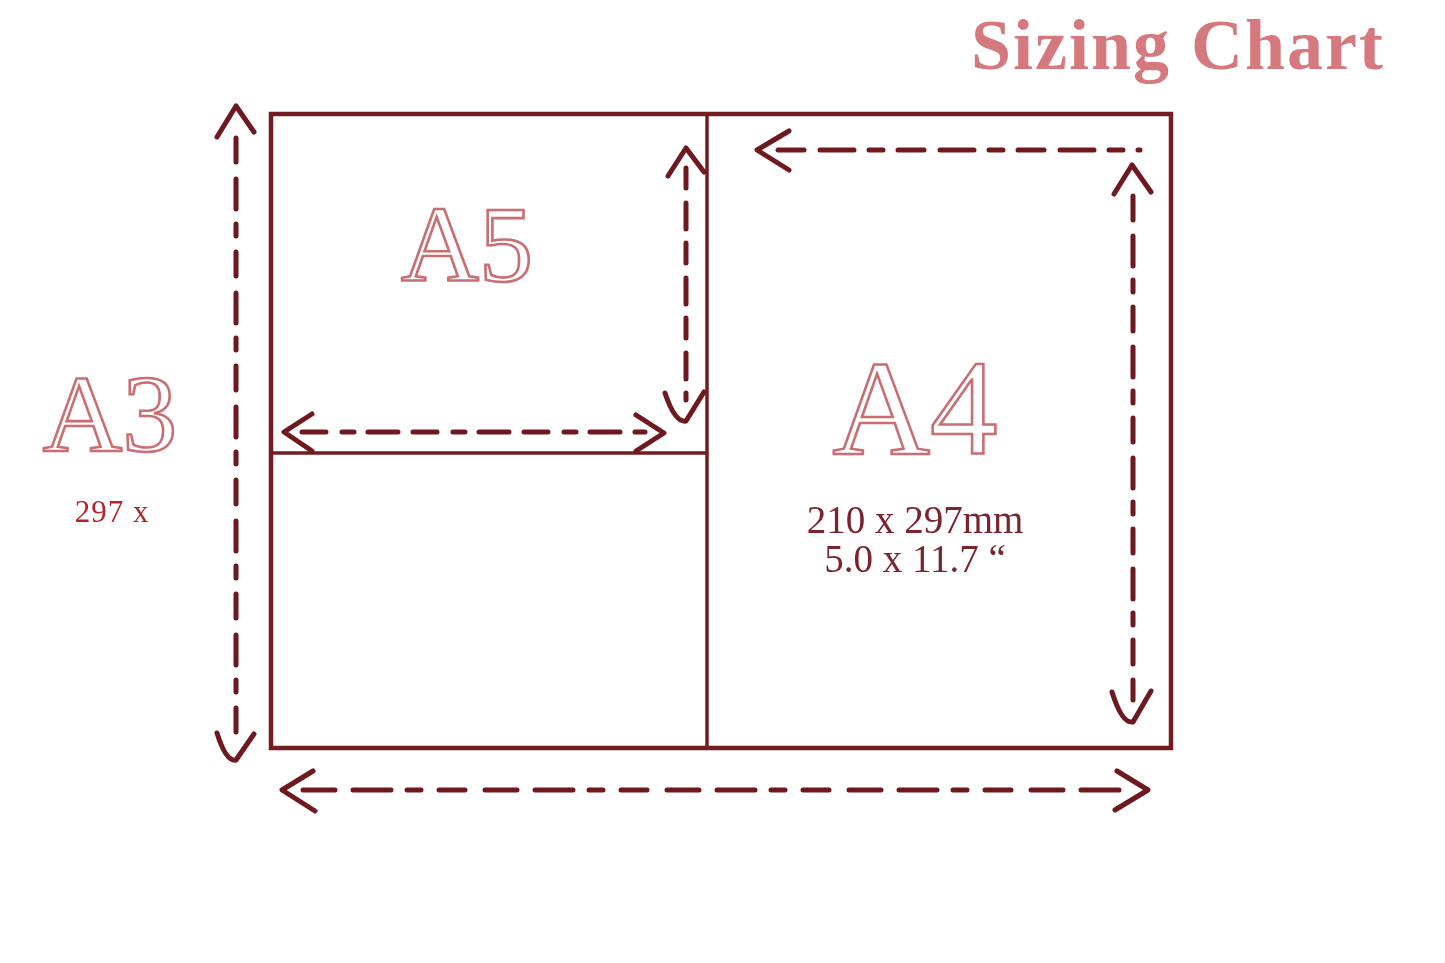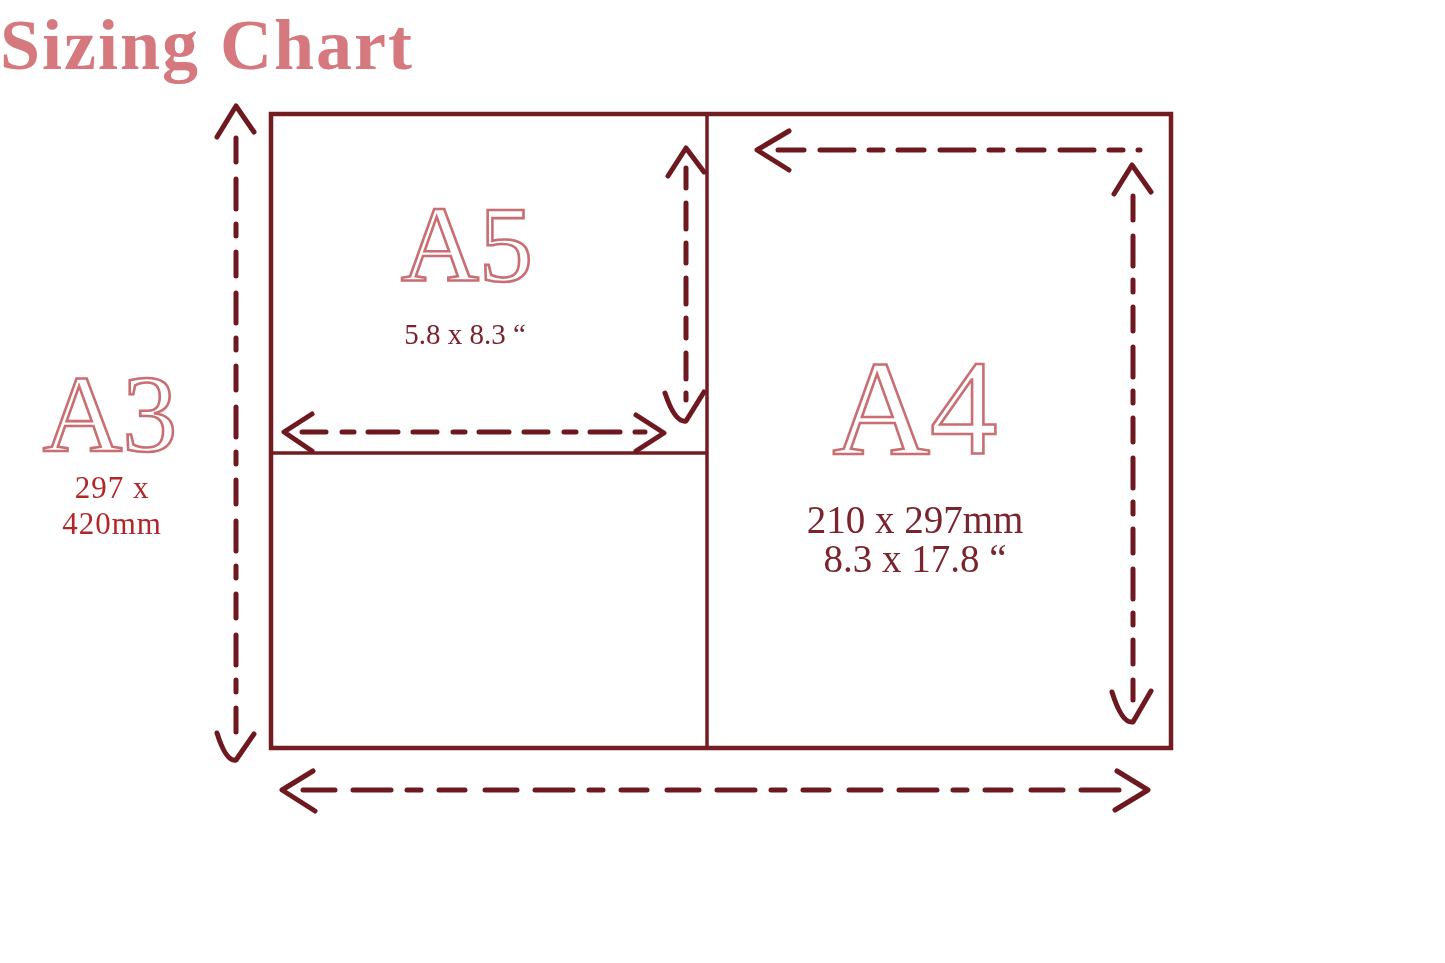--- a/index.html
+++ b/index.html
@@ -13,21 +13,21 @@
     height: 963px;
     background: #ffffff;
     overflow: hidden;
     font-family: "Liberation Serif", serif;
   }
   .page-title {
     position: absolute;
     left: 0;
     top: 4px;
     width: 1385px;
-    text-align: left;
+    text-align: right;
     font-size: 72px;
     font-weight: bold;
     letter-spacing: 2px;
     color: #d5797e;
     font-family: "Liberation Serif", serif;
   }
   svg.diagram {
     position: absolute;
     left: 0;
     top: 0;
@@ -47,21 +47,21 @@
   }
   .dims-a4 {
     left: 765px;
     top: 500px;
     width: 300px;
     font-size: 39px;
     line-height: 39px;
   }
   .dims-a3 {
     left: 12px;
-    top: 470px;
+    top: 494px;
     width: 200px;
     font-size: 31px;
     line-height: 36px;
     color: #b2262a;
     letter-spacing: 1px;
   }
   .outline-letter {
     font-family: "Liberation Serif", serif;
     fill: #ffffff;
     stroke: #c96f73;
@@ -131,26 +131,24 @@
     </g>
 
     <text x="467" y="281" font-size="108" class="outline-letter">A5</text>
 
     <text x="915" y="454" font-size="135" class="outline-letter">A4</text>
 
     <text x="110" y="451" font-size="110" class="outline-letter">A3</text>
   </svg>
 
   <div class="dims dims-a5">
-    <div>5.8 x 8.3 “</div>
   </div>
 
   <div class="dims dims-a4">
     <div>210 x 297mm</div>
-    <div>8.3 x 17.8 “</div>
+    <div>5.0 x 11.7 “</div>
   </div>
 
   <div class="dims dims-a3">
     <div>297 x</div>
-    <div>420mm</div>
   </div>
 
 </div>
 
 </body></html>

